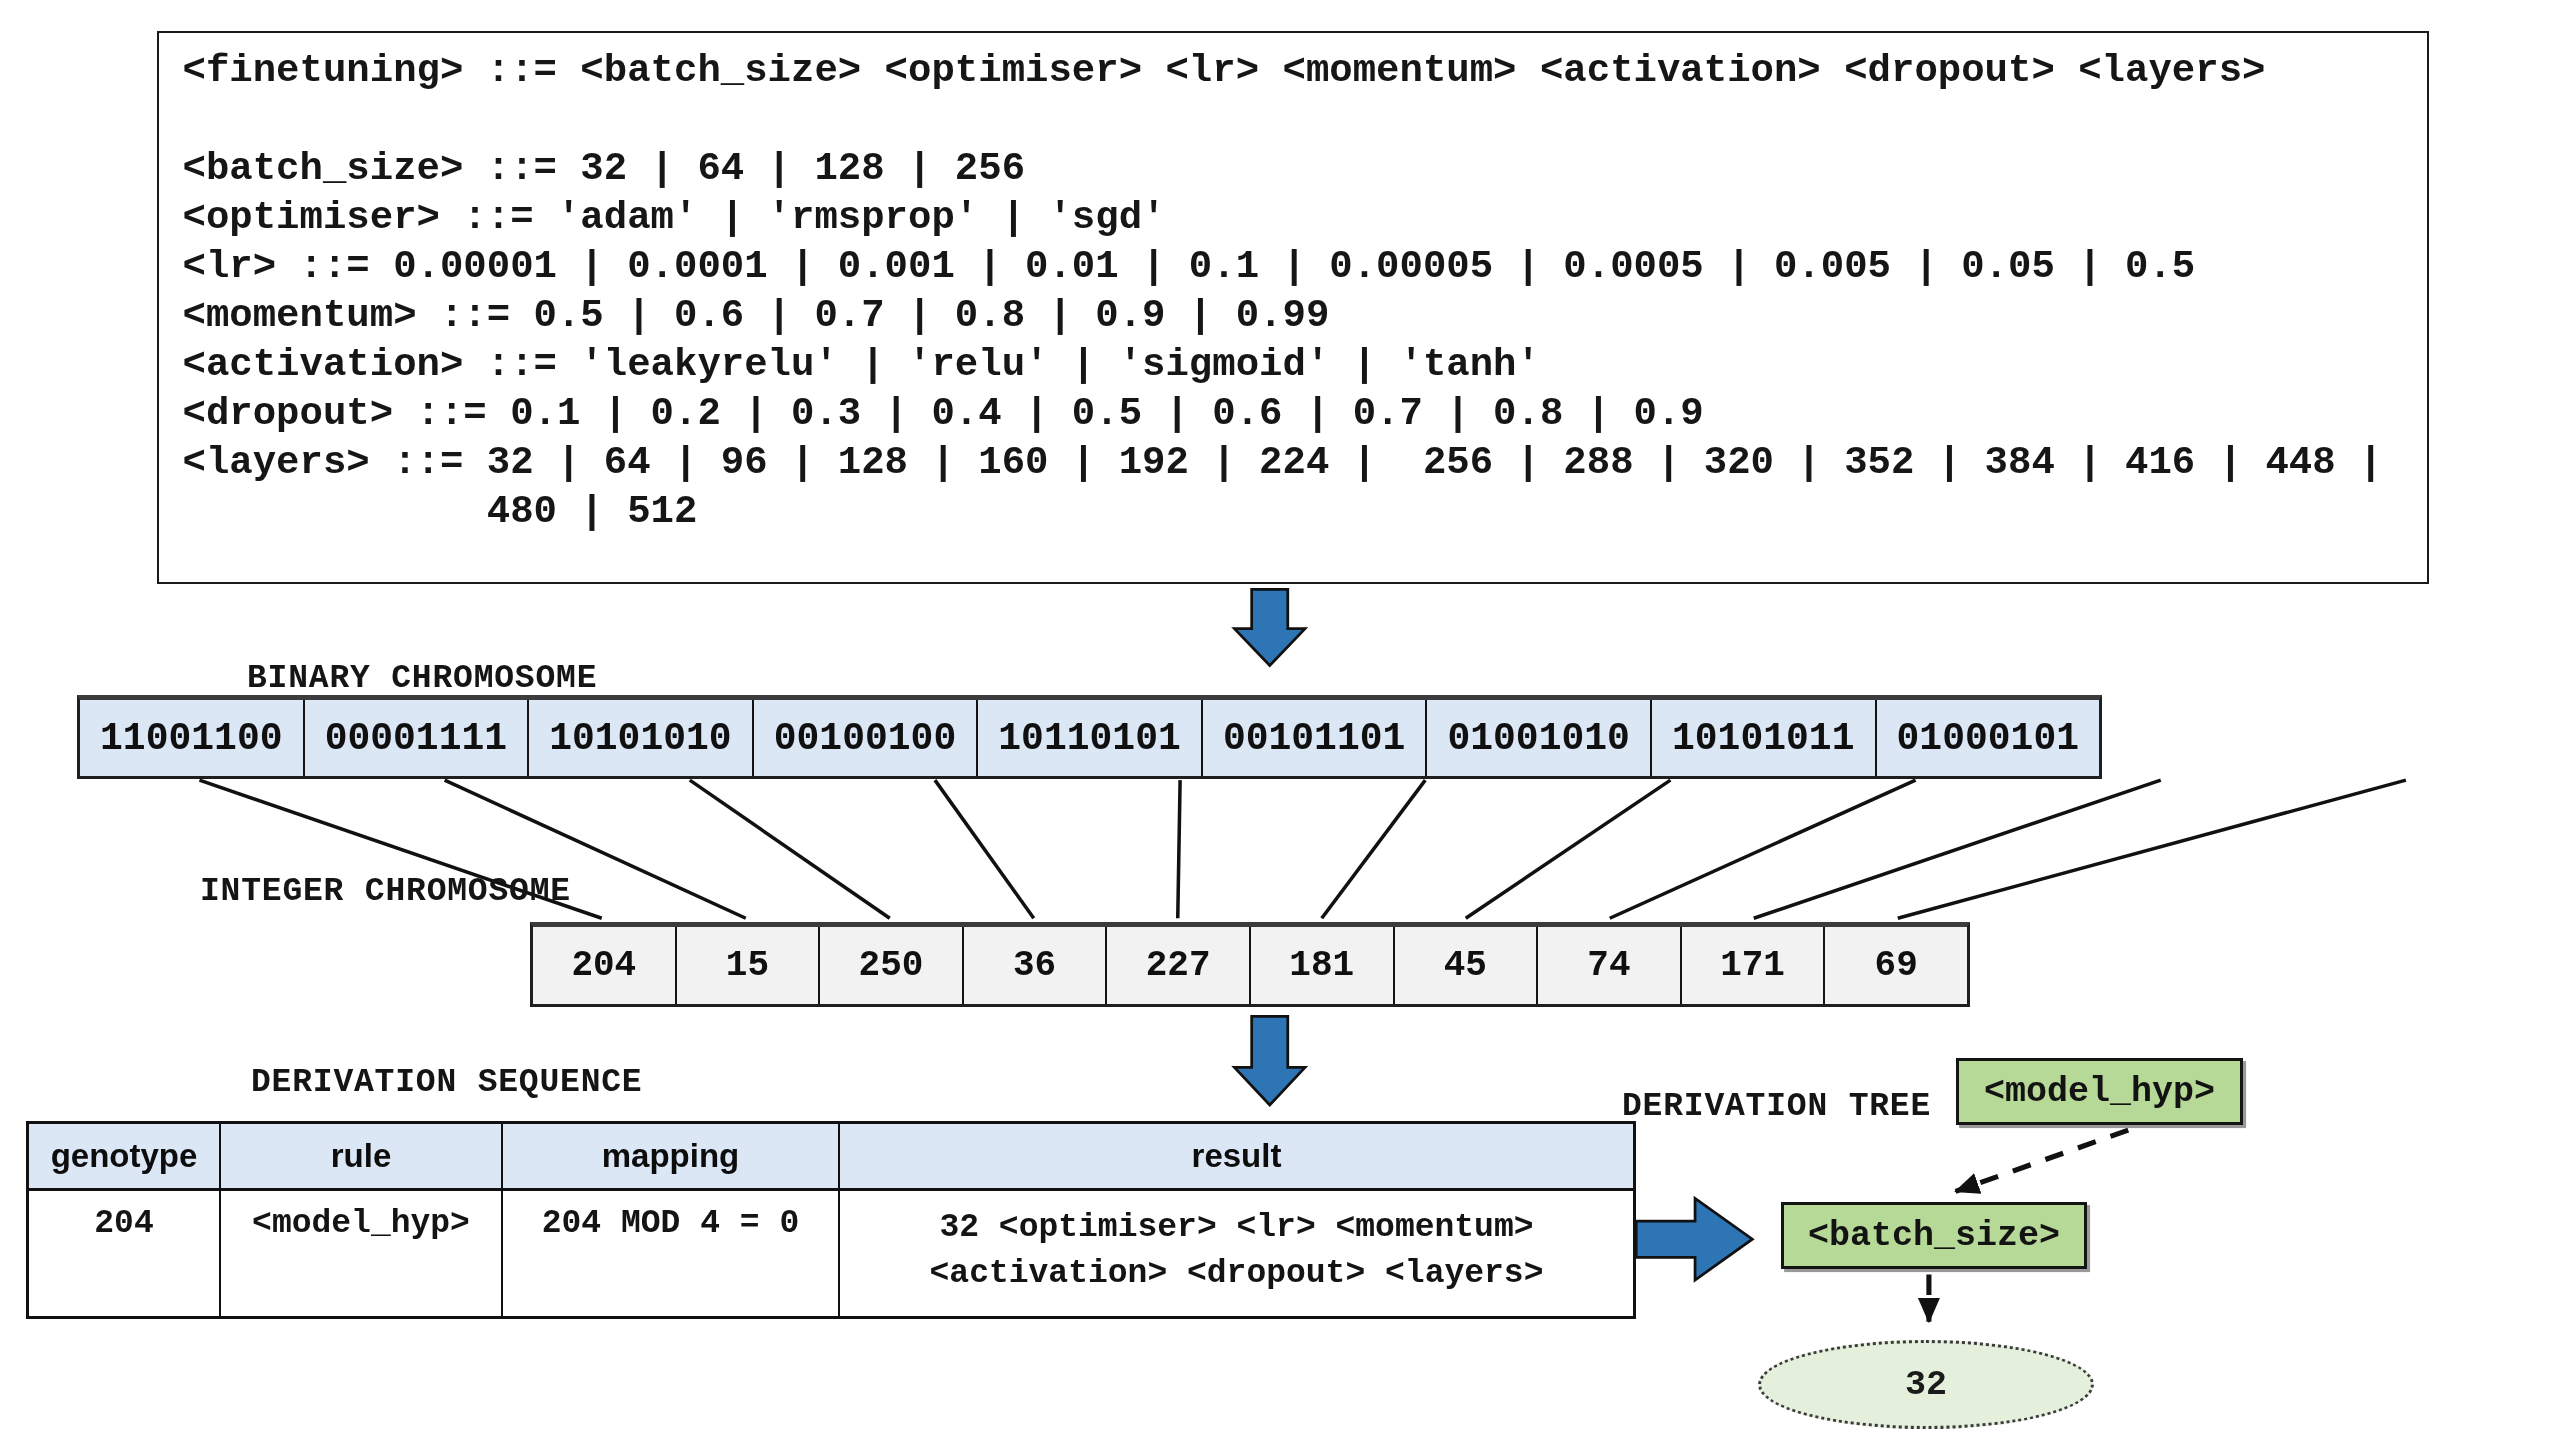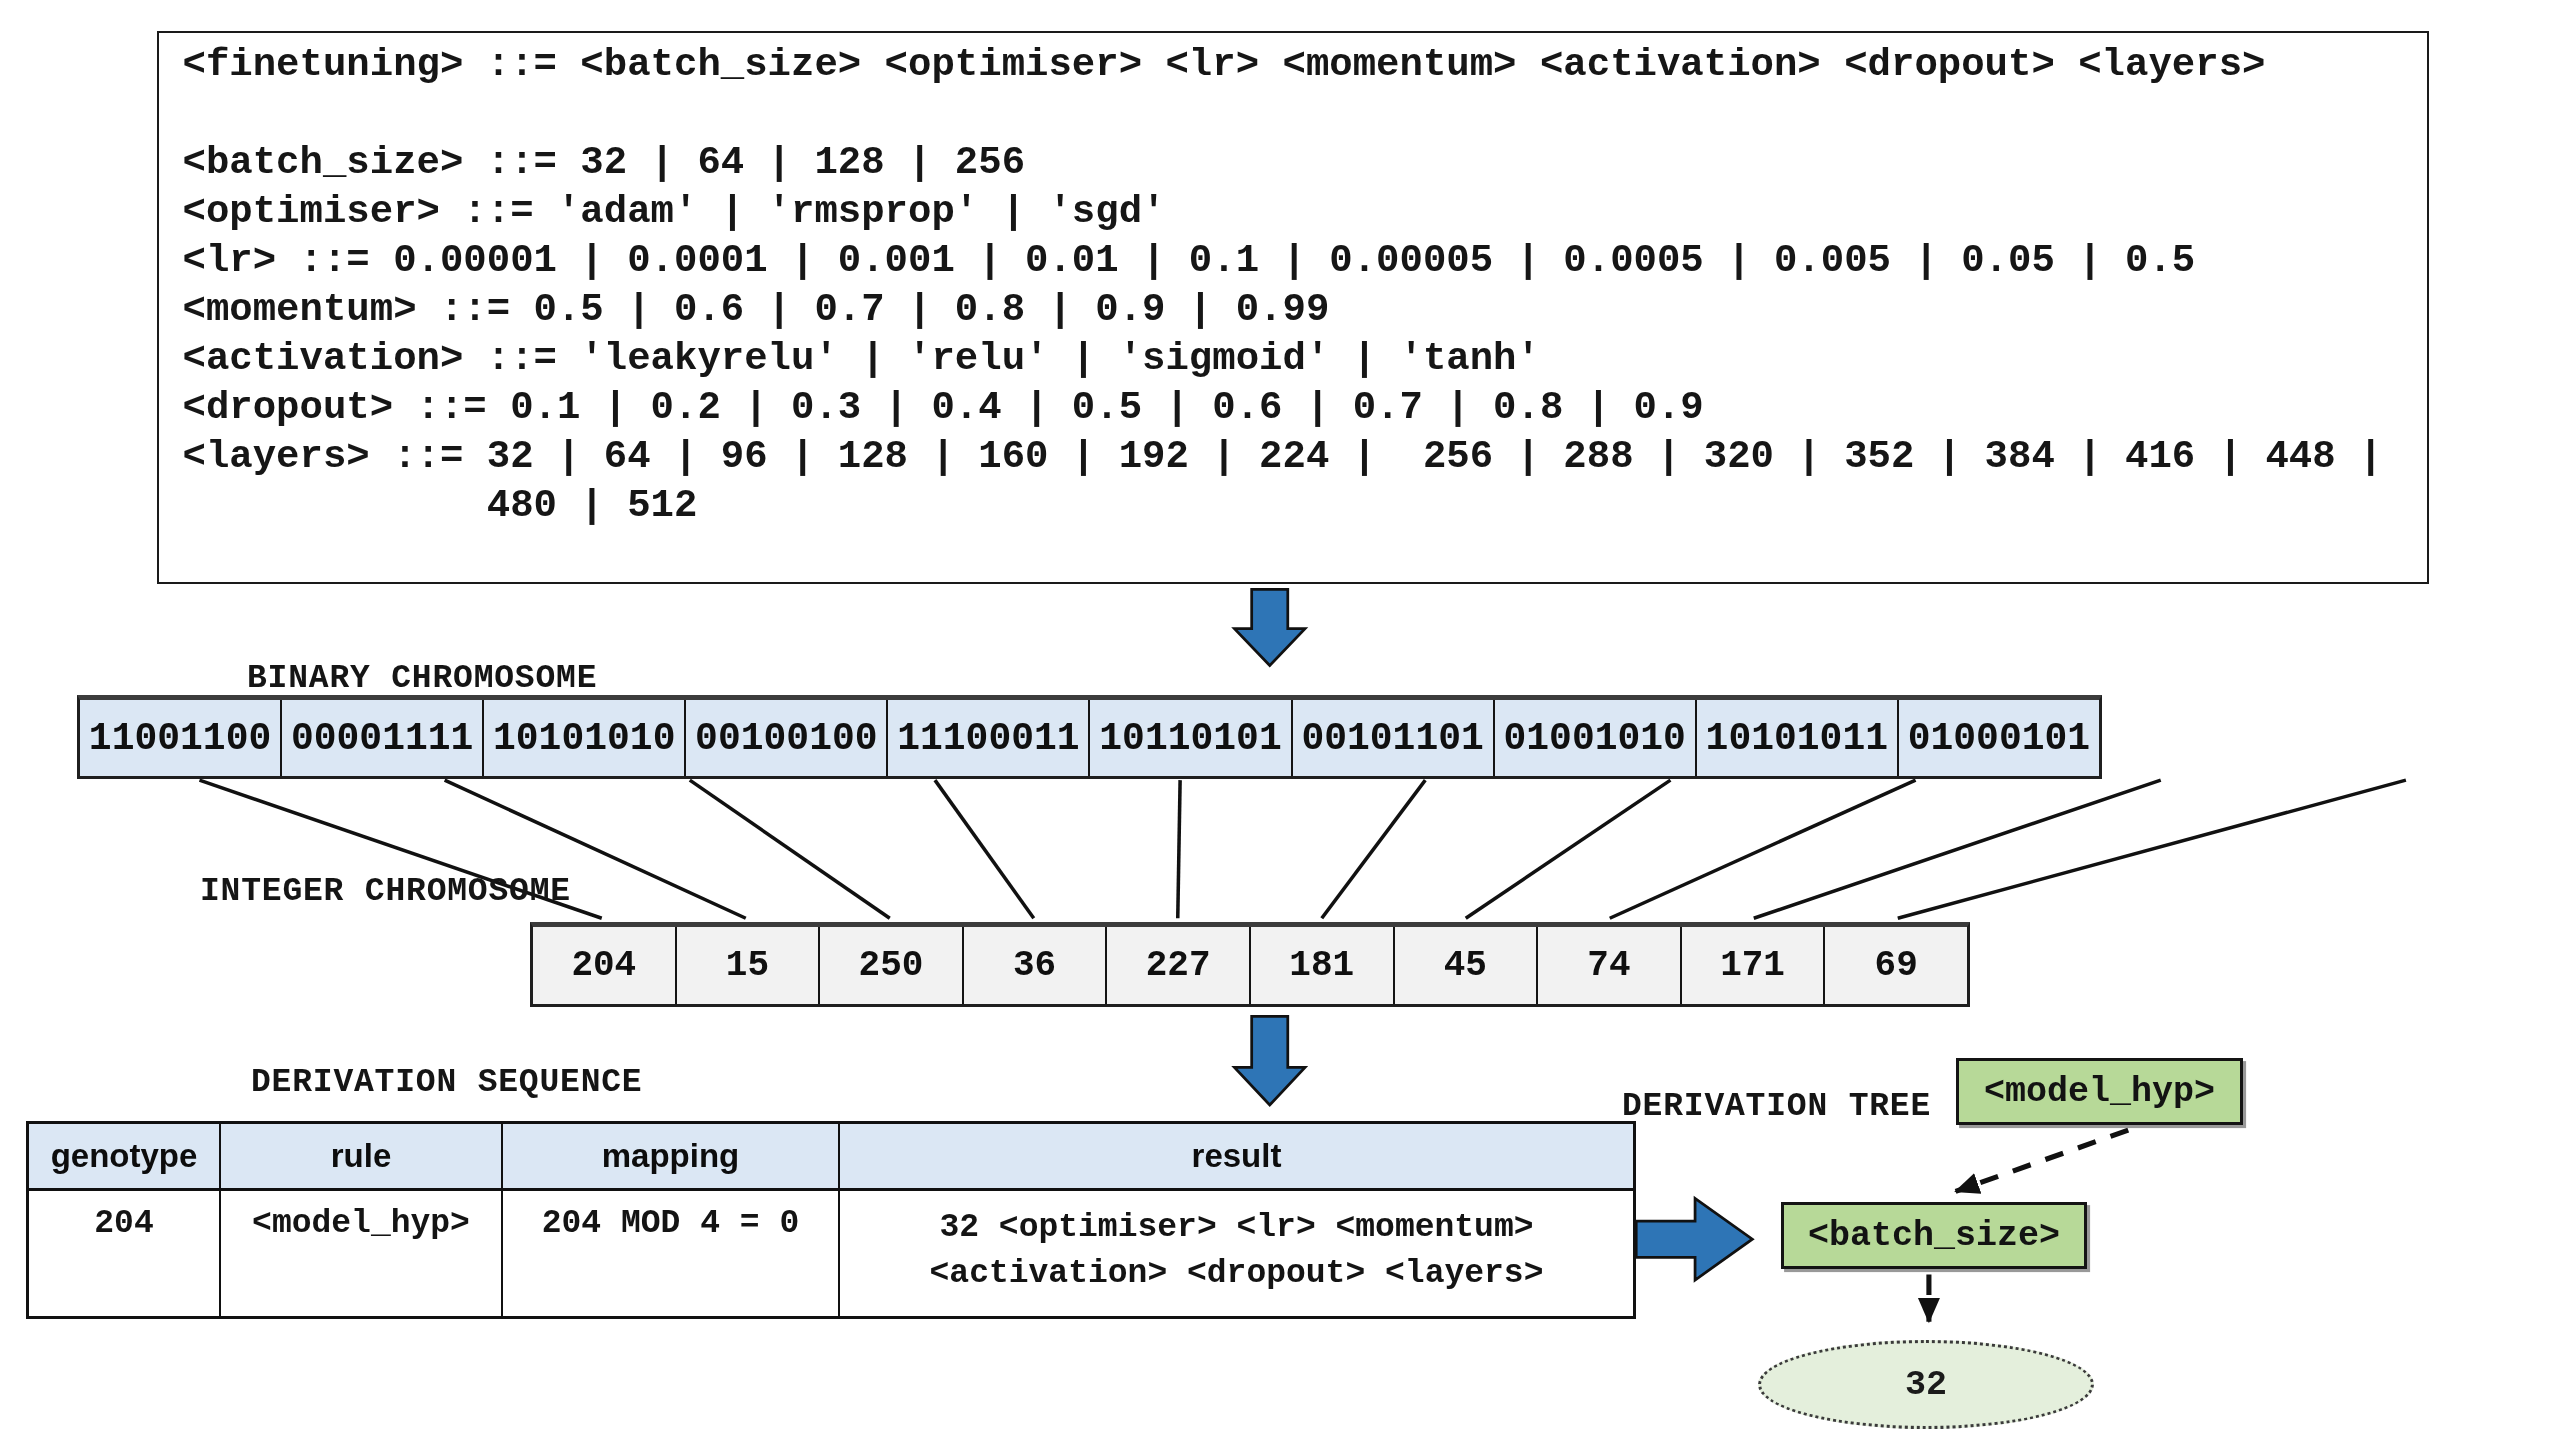--- a/index.html
+++ b/index.html
@@ -8,21 +8,21 @@
     font-family:"Liberation Mono","DejaVu Sans Mono",monospace;color:#111;
   }
   #overlay{position:absolute;left:0;top:0;width:2563px;height:1452px;pointer-events:none;}
 
   
   .grammar-box{
     position:absolute;left:157px;top:31px;width:2272px;height:553px;
     border:2.4px solid #1a1a1a;background:#fff;box-sizing:border-box;
   }
   #grammar-pre{
-    position:absolute;left:23.5px;top:8px;margin:0;
+    position:absolute;left:23.5px;top:14px;margin:0;
     font-family:"Liberation Mono","DejaVu Sans Mono",monospace;
     font-size:39px;line-height:49px;font-weight:700;color:#161616;letter-spacing:0;
   }
 
   
   .caption{
     position:absolute;font-size:33px;font-weight:700;letter-spacing:0.8px;color:#151515;
     white-space:nowrap;
   }
 
@@ -124,21 +124,20 @@
 &lt;layers&gt; ::= 32 | 64 | 96 | 128 | 160 | 192 | 224 |  256 | 288 | 320 | 352 | 384 | 416 | 448 |
              480 | 512</pre>
   </div>
 
   <div class="caption" style="left:247px;top:660px">BINARY CHROMOSOME</div>
   <div class="chromo-row" id="binary-row">
       <div class="cell">11001100</div>
       <div class="cell">00001111</div>
       <div class="cell">10101010</div>
       <div class="cell">00100100</div>
-      <div class="cell">11100011</div>
       <div class="cell">10110101</div>
       <div class="cell">00101101</div>
       <div class="cell">01001010</div>
       <div class="cell">10101011</div>
       <div class="cell">01000101</div>
     </div>
 
   <div class="caption" style="left:200px;top:873px">INTEGER CHROMOSOME</div>
   <div class="chromo-row gray" id="integer-row">
       <div class="cell">204</div>

